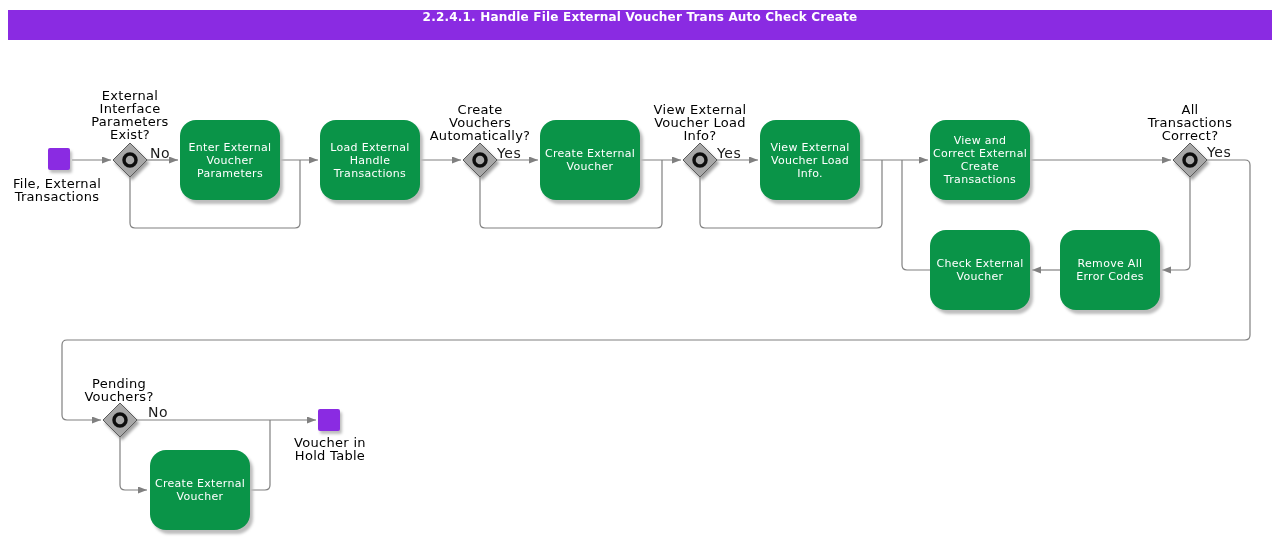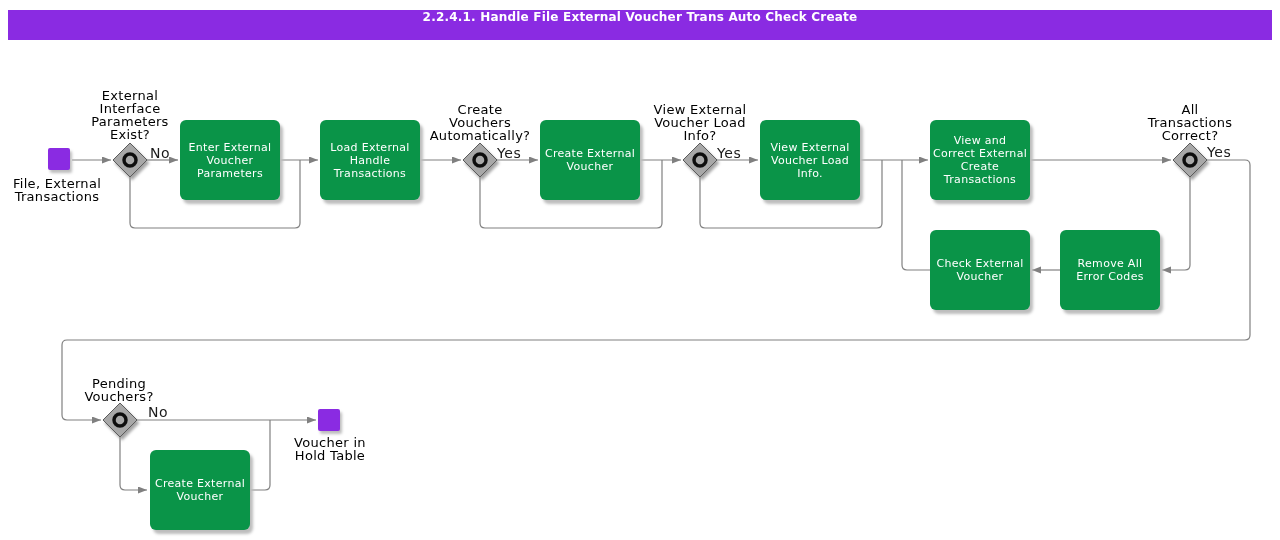--- a/index.html
+++ b/index.html
@@ -13,21 +13,21 @@
   }
   .titlebar .title-text {
     color:#ffffff; font-size:12px; font-weight:bold; letter-spacing:0.2px;
   }
   svg.wires { position:absolute; left:0; top:0; width:1280px; height:540px; }
   path.wire { stroke:#808080; stroke-width:1.2; fill:none; }
   .diamond-shape { fill:#A8A8A8; stroke:#5a5a5a; stroke-width:1; }
   .diamond-ring { fill:none; stroke:#111111; stroke-width:3.5; }
   .process {
     position:absolute; width:100px; height:80px; background:#0A9448;
-    border-radius:6px; box-shadow:3px 4px 3px #bdbdbd;
+    border-radius:16px; box-shadow:3px 4px 3px #bdbdbd;
     display:flex; align-items:center; justify-content:center;
     cursor:pointer;
   }
   .process .ptext {
     color:#ffffff; font-size:11px; line-height:13px; text-align:center;
     white-space:pre-line; letter-spacing:0.3px;
   }
   .event {
     position:absolute; width:22px; height:22px; background:#8A2BE2;
     border-radius:2px; box-shadow:2px 3px 3px #bdbdbd;

